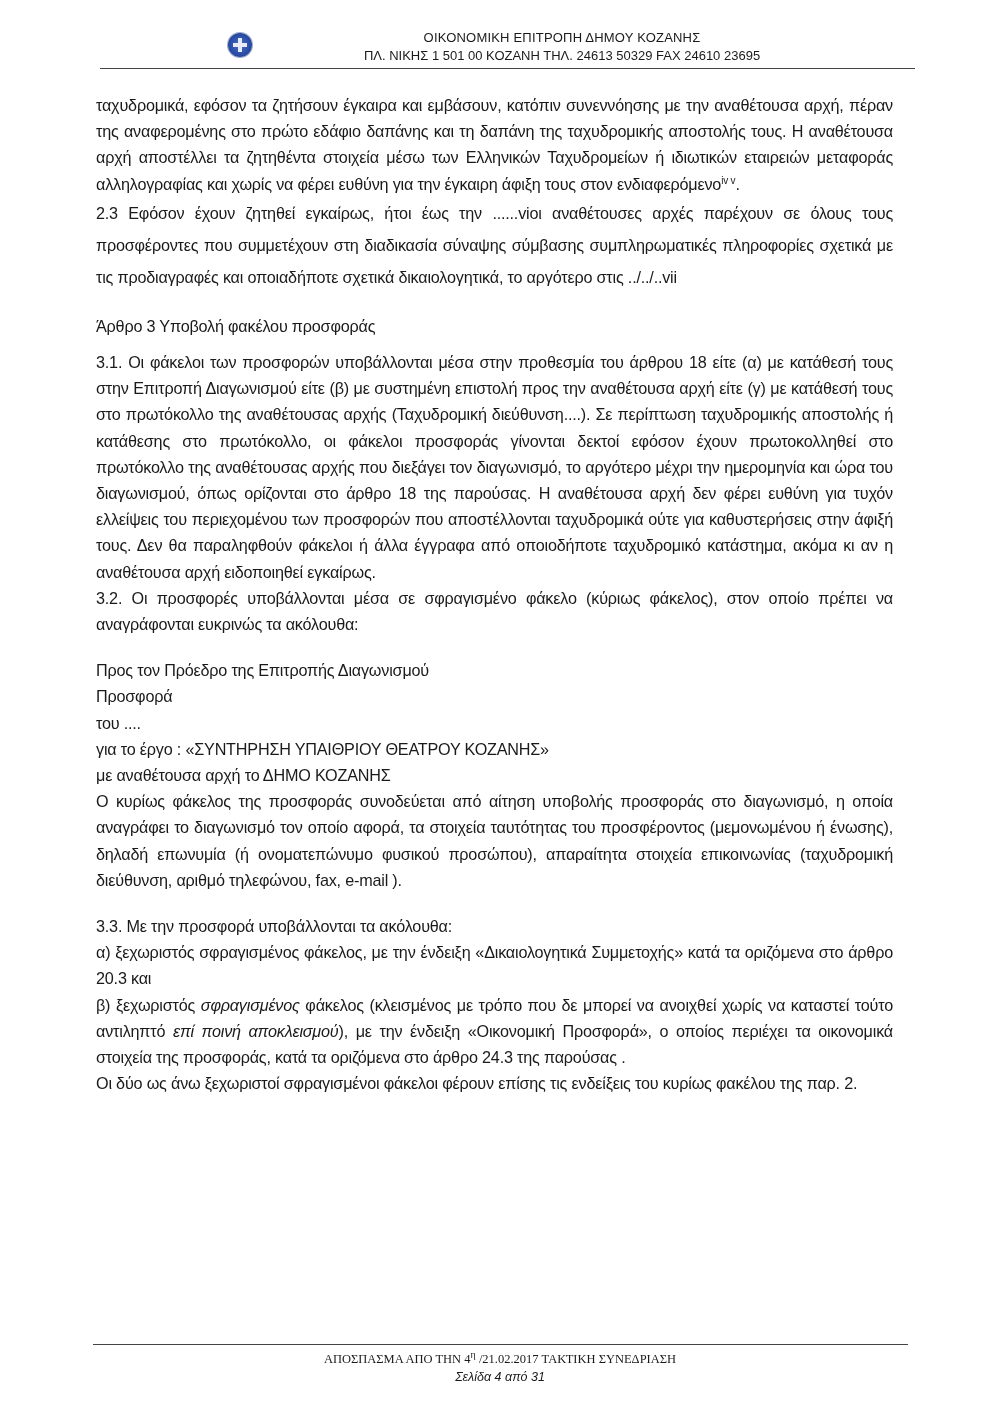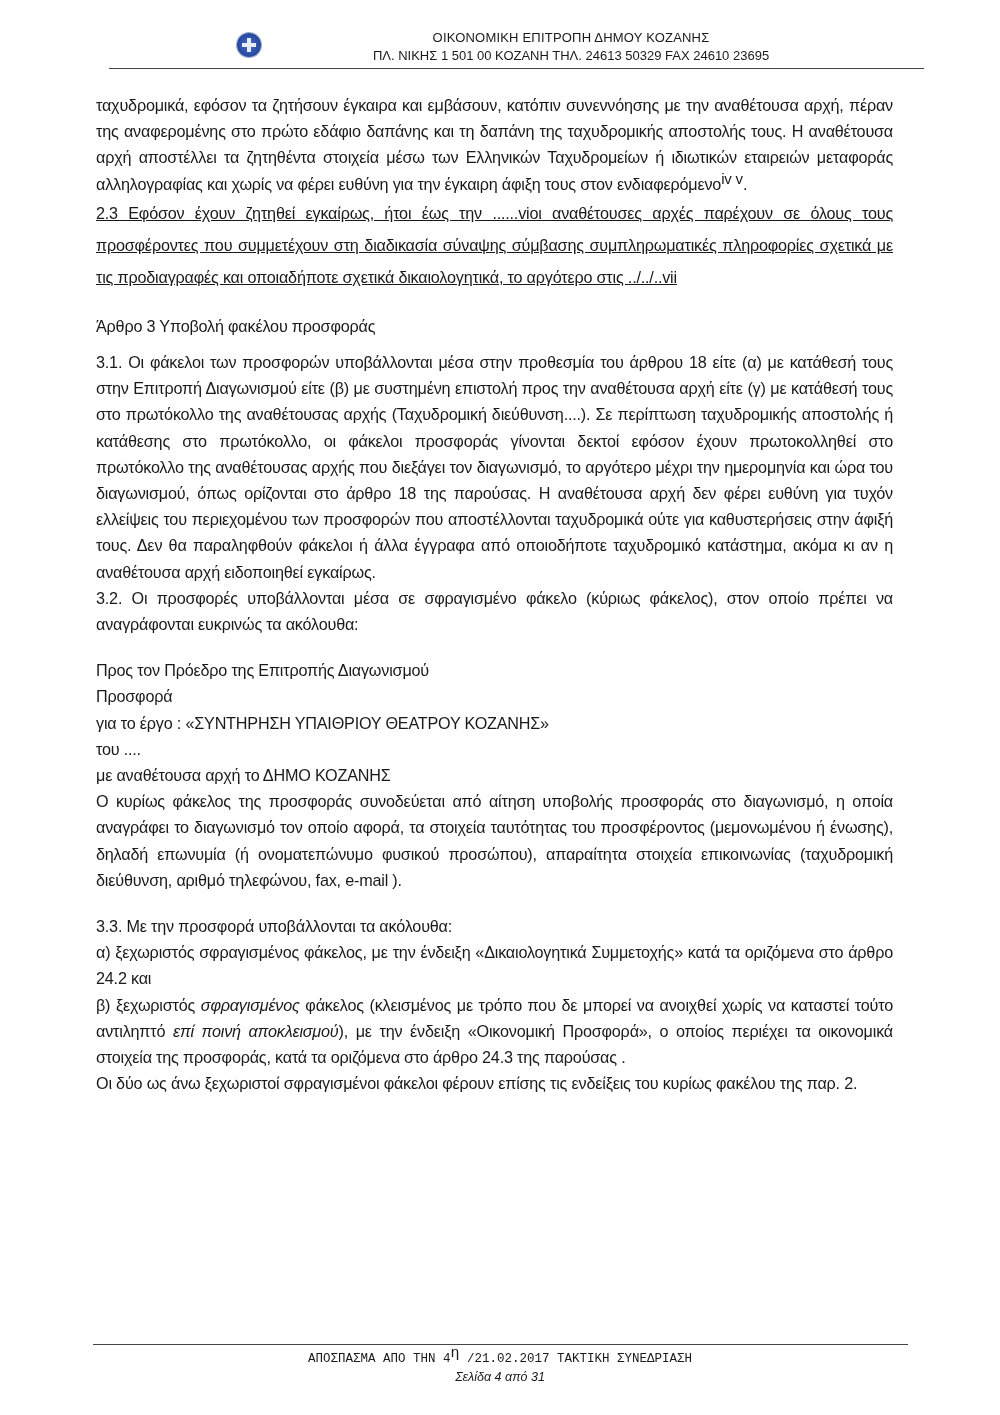--- a/index.html
+++ b/index.html
@@ -1,42 +1,42 @@
 <!DOCTYPE html>
 <html><head>
 <meta charset="utf-8">
 <style>
   html, body { margin:0; padding:0; background:#ffffff; }
   body { width:1000px; height:1415px; position:relative; overflow:hidden; color:#1a1a1a;
          font-family:"DejaVu Sans", "Liberation Sans", sans-serif; }
-  .header { position:absolute; top:0; left:16px; width:850px; height:70px; }
+  .header { position:absolute; top:0; left:7px; width:850px; height:70px; }
   .emblem { position:absolute; left:221px; top:33px; width:24px; height:24px; border-radius:50%;
             background:radial-gradient(circle at 50% 50%, #4a6fc8 0%, #2c4fa8 55%, #1c357a 100%);
             box-shadow:0 0 0 1px #9aa8cc; }
   .emblem:before { content:""; position:absolute; left:10px; top:5px; width:4px; height:14px; background:#e8ecf7; }
   .emblem:after { content:""; position:absolute; left:5px; top:10px; width:14px; height:4px; background:#e8ecf7; }
   .hdr-line1 { position:absolute; left:0; width:1000px; top:30px; text-align:center; font-size:13px; letter-spacing:0.2px;
                font-family:"Liberation Sans", sans-serif; padding-left:110px; box-sizing:border-box; }
   .hdr-line2 { position:absolute; left:0; width:1000px; top:48px; text-align:center; font-size:13px;
                font-family:"Liberation Sans", sans-serif; padding-left:110px; box-sizing:border-box; }
   .hdr-rule { position:absolute; left:93px; top:68px; width:815px; height:1px; background:#444; }
 
   .content { position:absolute; left:96px; top:92px; width:797px; font-size:16.2px; line-height:26.2px;
              font-family:"Liberation Sans Narrow","Liberation Sans", sans-serif; letter-spacing:-0.2px; }
   .content p { margin:0; text-align:justify; }
   .gap { height:20px; }
   .gap-s { height:10px; }
-  sup { font-size:15px; line-height:0; vertical-align:super; }
+  sup { font-size:10px; line-height:0; vertical-align:super; }
   .center { text-align:center; }
-  .wide-p { line-height:32px;text-decoration:underline; }
+  .wide-p { line-height:32px; }
   em { font-style:italic; }
 
   .footer-rule { position:absolute; left:93px; top:1344px; width:815px; height:1px; background:#444; }
   .footer1 { position:absolute; top:1352px; left:0; width:1000px; text-align:center; font-size:12.5px;
-             font-family:Liberation Mono, monospace; }
+             font-family:Liberation Serif, serif; }
   .footer2 { position:absolute; top:1370px; left:0; width:1000px; text-align:center; font-size:12.5px;
              font-family:"Liberation Sans", sans-serif;font-style:italic; }
 </style>
 </head>
 <body>
 
 <div class="header">
   <div class="emblem"></div>
   <div class="hdr-line1">ΟΙΚΟΝΟΜΙΚΗ  ΕΠΙΤΡΟΠΗ  ΔΗΜΟΥ   ΚΟΖΑΝΗΣ</div>
   <div class="hdr-line2">ΠΛ. ΝΙΚΗΣ 1  501 00  ΚΟΖΑΝΗ  ΤΗΛ.  24613 50329  FAX  24610 23695</div>
@@ -48,27 +48,27 @@
   <p class="wide-p">2.3 Εφόσον έχουν ζητηθεί εγκαίρως, ήτοι έως την ......vioι αναθέτουσες αρχές παρέχουν σε όλους τους προσφέροντες που συμμετέχουν στη διαδικασία σύναψης σύμβασης συμπληρωματικές πληροφορίες σχετικά με τις προδιαγραφές και οποιαδήποτε σχετικά δικαιολογητικά, το αργότερο στις ../../..vii</p>
   <div class="gap"></div>
   <p>Άρθρο 3 Υποβολή φακέλου προσφοράς</p>
   <div class="gap-s"></div>
   <p>3.1. Οι φάκελοι των προσφορών υποβάλλονται μέσα στην προθεσμία του άρθρου 18 είτε (α) με κατάθεσή τους στην Επιτροπή Διαγωνισμού είτε (β) με συστημένη επιστολή προς την αναθέτουσα αρχή είτε (γ) με κατάθεσή τους στο πρωτόκολλο της αναθέτουσας αρχής (Ταχυδρομική διεύθυνση....). Σε περίπτωση ταχυδρομικής αποστολής ή κατάθεσης στο πρωτόκολλο, οι φάκελοι προσφοράς γίνονται δεκτοί εφόσον έχουν πρωτοκολληθεί στο πρωτόκολλο της αναθέτουσας αρχής που διεξάγει τον διαγωνισμό, το αργότερο μέχρι την ημερομηνία και ώρα του διαγωνισμού, όπως ορίζονται στο άρθρο 18 της παρούσας. Η αναθέτουσα αρχή δεν φέρει ευθύνη για τυχόν ελλείψεις του περιεχομένου των προσφορών που αποστέλλονται ταχυδρομικά ούτε για καθυστερήσεις στην άφιξή τους. Δεν θα παραληφθούν φάκελοι ή άλλα έγγραφα από οποιοδήποτε ταχυδρομικό κατάστημα, ακόμα κι αν η αναθέτουσα αρχή ειδοποιηθεί εγκαίρως.</p>
   <p>3.2. Οι προσφορές υποβάλλονται μέσα σε σφραγισμένο φάκελο (κύριως φάκελος), στον οποίο πρέπει να αναγράφονται ευκρινώς τα ακόλουθα:</p>
   <div class="gap"></div>
   <div>
     <p class="center">Προς τον Πρόεδρο της Επιτροπής Διαγωνισμού</p>
     <p class="center">Προσφορά</p>
+    <p class="center">του ....</p>
     <p class="center">για το έργο :  «ΣΥΝΤΗΡΗΣΗ ΥΠΑΙΘΡΙΟΥ ΘΕΑΤΡΟΥ ΚΟΖΑΝΗΣ»</p>
-    <p class="center">του ....</p>
     <p class="center">με αναθέτουσα αρχή το ΔΗΜΟ ΚΟΖΑΝΗΣ</p>
   </div>
   <p>Ο κυρίως φάκελος της προσφοράς συνοδεύεται από αίτηση υποβολής προσφοράς  στο διαγωνισμό, η οποία αναγράφει το διαγωνισμό τον οποίο αφορά, τα στοιχεία ταυτότητας του προσφέροντος (μεμονωμένου ή  ένωσης), δηλαδή επωνυμία (ή ονοματεπώνυμο φυσικού προσώπου), απαραίτητα στοιχεία επικοινωνίας (ταχυδρομική διεύθυνση, αριθμό τηλεφώνου, fax, e-mail ).</p>
   <div class="gap"></div>
   <p>3.3. Με την προσφορά υποβάλλονται τα ακόλουθα:</p>
-  <p>α) ξεχωριστός σφραγισμένος φάκελος, με την ένδειξη «Δικαιολογητικά Συμμετοχής» κατά τα οριζόμενα στο άρθρο 24.2 και</p>
+  <p>α) ξεχωριστός σφραγισμένος φάκελος, με την ένδειξη «Δικαιολογητικά Συμμετοχής» κατά τα οριζόμενα στο άρθρο 20.3 και</p>
   <p><span>β) ξεχωριστός </span><em>σφραγισμένος</em><span> φάκελος (κλεισμένος με τρόπο που δε μπορεί να ανοιχθεί χωρίς να καταστεί τούτο αντιληπτό </span><em>επί ποινή αποκλεισμού</em><span>), με την ένδειξη «Οικονομική Προσφορά», ο οποίος περιέχει τα οικονομικά στοιχεία της προσφοράς, κατά τα οριζόμενα στο άρθρο 24.3 της παρούσας .</span></p>
   <p>Οι δύο ως άνω ξεχωριστοί σφραγισμένοι φάκελοι φέρουν επίσης τις ενδείξεις του κυρίως φακέλου της παρ. 2.</p>
 </div>
 
 <div class="footer-rule"></div>
 <div class="footer1"><span>ΑΠΟΣΠΑΣΜΑ ΑΠΟ ΤΗΝ 4</span><sup>η</sup><span> /21.02.2017  ΤΑΚΤΙΚΗ ΣΥΝΕΔΡΙΑΣΗ</span></div>
 <div class="footer2">Σελίδα 4 από 31</div>
 
 </body></html>

